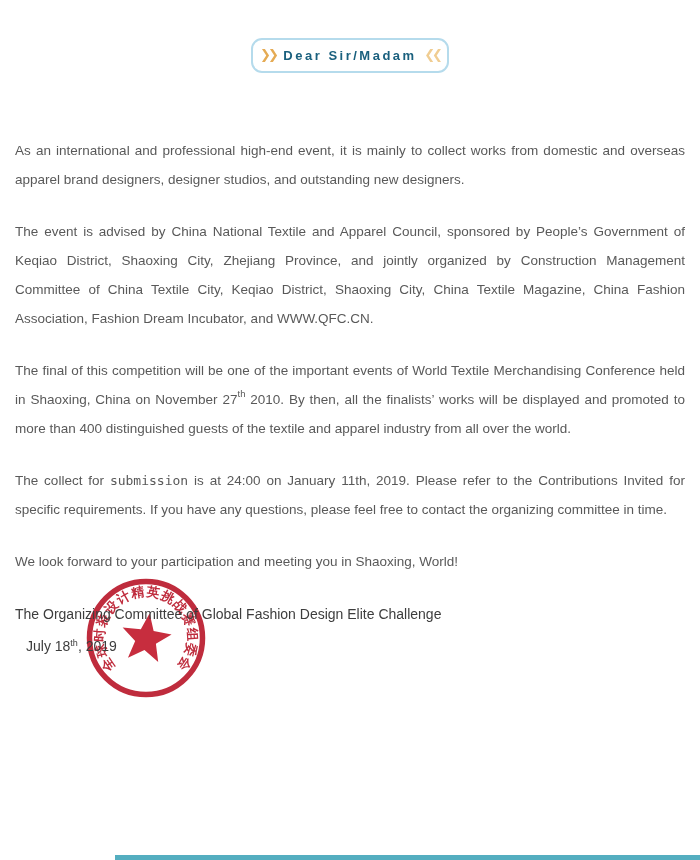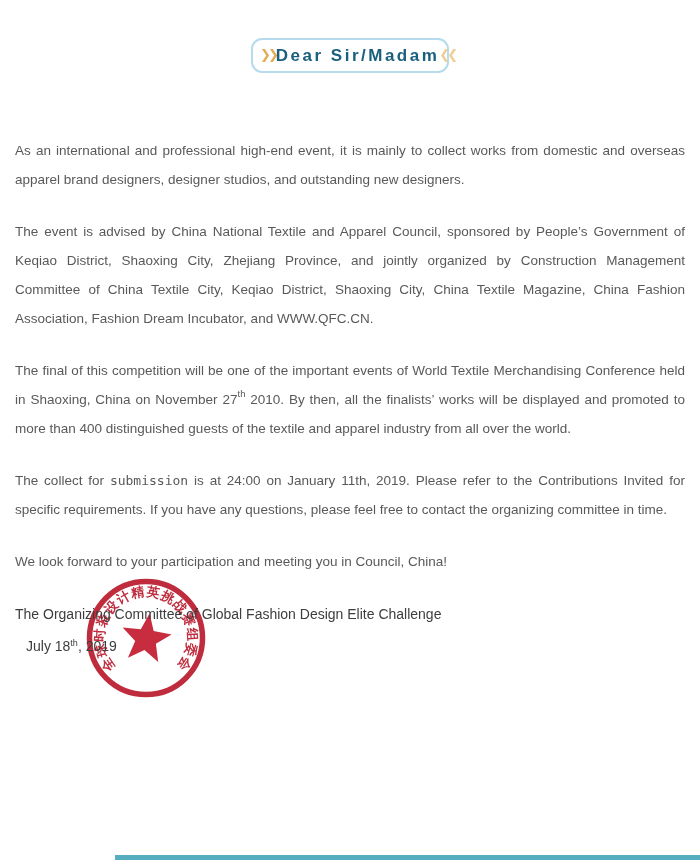--- a/index.html
+++ b/index.html
@@ -30,21 +30,21 @@
     font-size: 13px;
     font-weight: bold;
     letter-spacing: -3px;
     line-height: 1;
     padding-bottom: 2px;
   }
   .chev.left  { color: #e5ab54; }
   .chev.right { color: #f0cd92; }
   .salutation-title {
     color: #1a607e;
-    font-size: 17px;
+    font-size: 13px;
     font-weight: bold;
     letter-spacing: 2.5px;
     white-space: nowrap;
   }
   
   .content { margin-top: 63px; padding: 0 15px; }
   .content p {
     font-size: 13.5px;
     line-height: 29px;
     color: #595959;
@@ -109,21 +109,21 @@
   <div class="content">
 
     <p>As an international and professional high-end event, it is mainly to collect works from domestic and overseas apparel brand designers, designer studios, and outstanding new designers.</p>
 
     <p>The event is advised by China National Textile and Apparel Council, sponsored by People’s Government of Keqiao District, Shaoxing City, Zhejiang Province, and jointly organized by Construction Management Committee of China Textile City, Keqiao District, Shaoxing City, China Textile Magazine, China Fashion Association, Fashion Dream Incubator, and WWW.QFC.CN.</p>
 
     <p><span>The final of this competition will be one of the important events of World Textile Merchandising Conference held in Shaoxing, China on November 27</span><sup>th</sup><span> 2010. By then, all the finalists’ works will be displayed and promoted to more than 400 distinguished guests of the textile and apparel industry from all over the world.</span></p>
 
     <p><span>The collect for </span><span class="mono">submission</span><span> is at 24:00 on January 11th, 2019. Please refer to the Contributions Invited for specific requirements. If you have any questions, please feel free to contact the organizing committee in time.</span></p>
 
-    <p class="closing">We look forward to your participation and meeting you in Council, China!</p>
+    <p class="closing">We look forward to your participation and meeting you in Shaoxing, World!</p>
   </div>
 
   <div class="signature">
     <svg class="seal" viewBox="0 0 124 124" xmlns="http://www.w3.org/2000/svg">
       <circle cx="62" cy="62" r="56.5" fill="none" stroke="#ba1b2d" stroke-width="5.5"></circle>
       <path id="sealTextPath" d="M 32.3 91.7 A 42 42 0 1 1 91.7 91.7" fill="none"></path>
       <text class="seal-ring-text">
         <textPath href="#sealTextPath" startOffset="50%" text-anchor="middle">全球时装设计精英挑战赛组委会</textPath>
       </text>
       <polygon fill="#c31c2e" transform="rotate(8 62 63)" points="62,37 68.47,54.1 86.7,54.97 72.46,66.4 77.28,84.03 62,74 46.72,84.03 51.54,66.4 37.3,54.97 55.53,54.1"></polygon>

